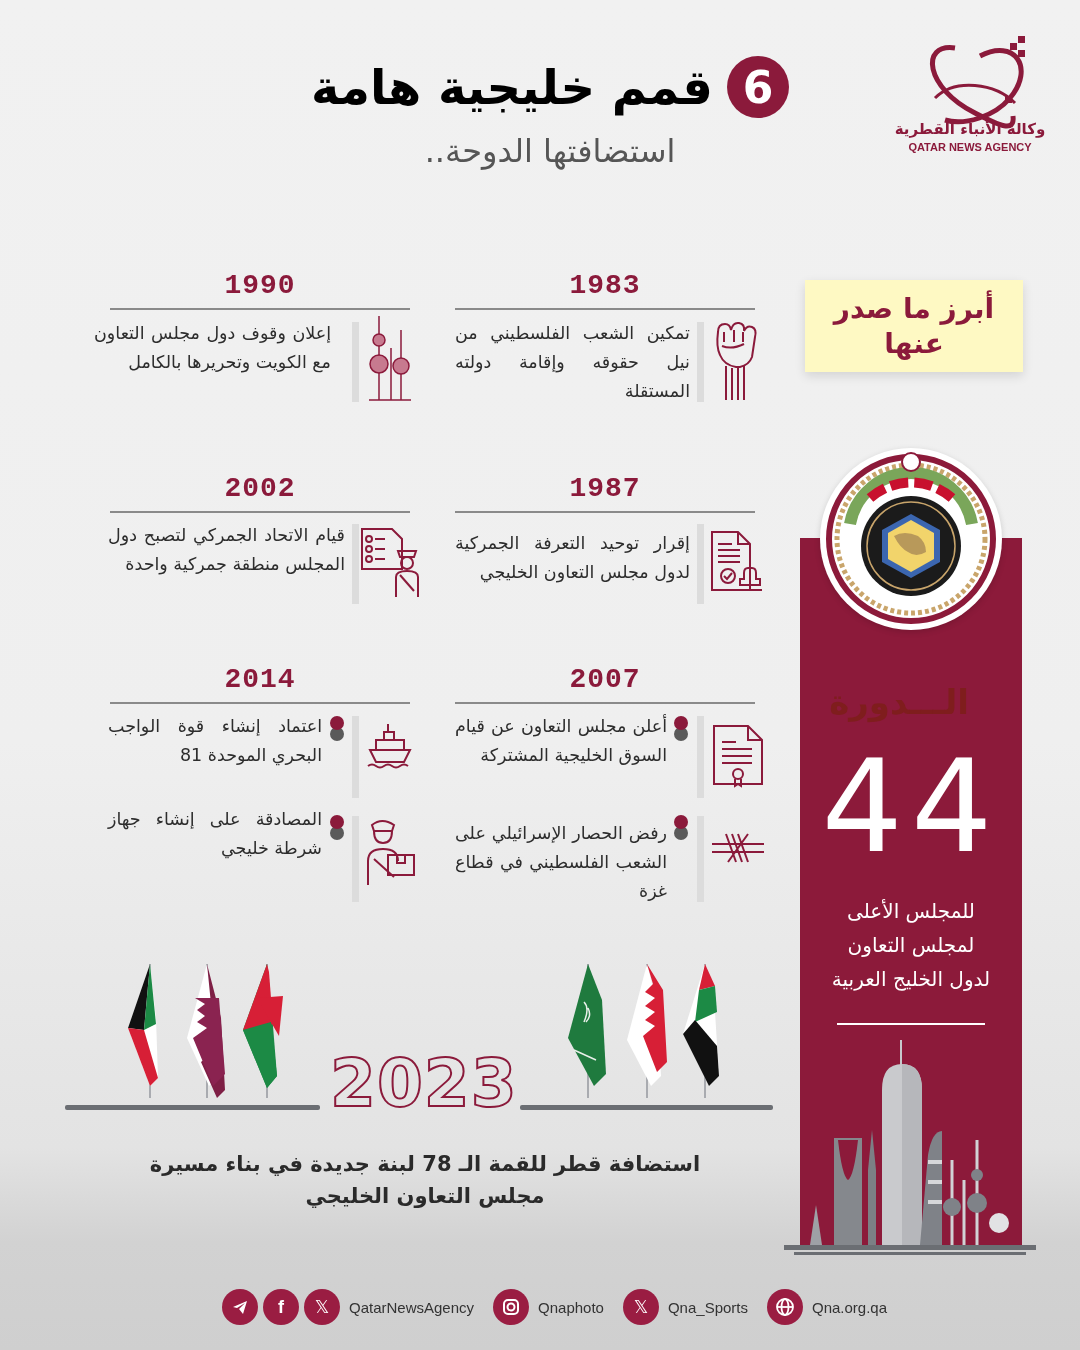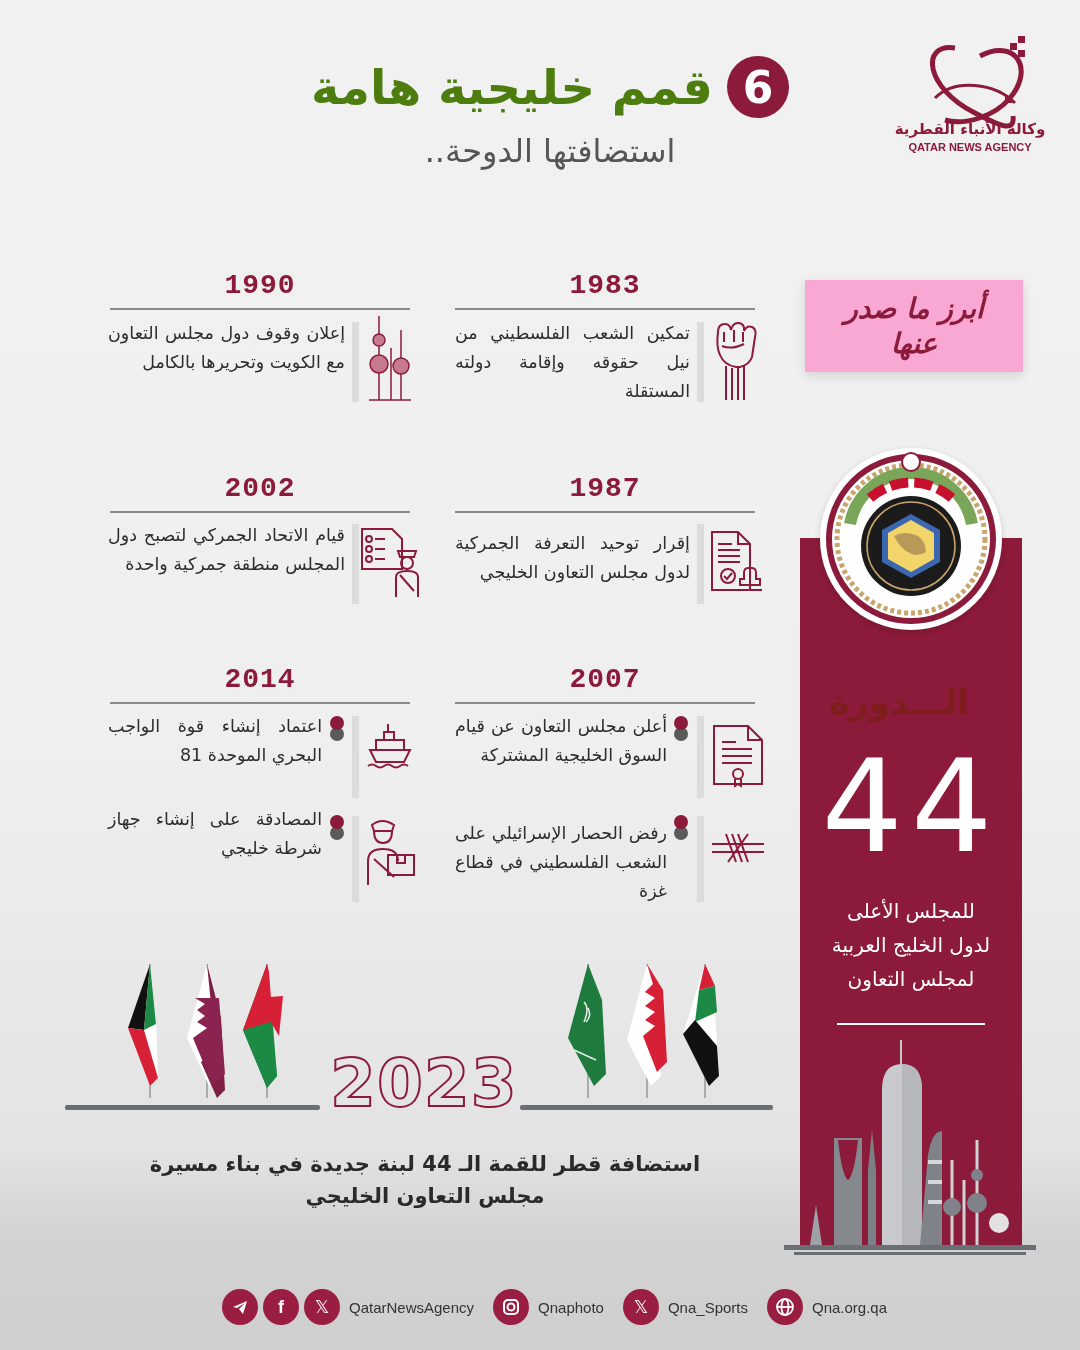--- a/index.html
+++ b/index.html
@@ -8,30 +8,30 @@
     position: relative;
     font-family: "DejaVu Sans", sans-serif;
     background: linear-gradient(180deg, #f1f1f1 0%, #efefef 55%, #e3e3e3 85%, #d2d2d2 92%, #cfcfcf 100%);
     color: #333;
   }
   .abs { position: absolute; }
 
   
   .title-wrap { left: 290px; top: 52px; width: 520px; height: 70px; display: flex; align-items: center; justify-content: center; gap: 14px; direction: rtl; }
   .num-circle { width: 62px; height: 62px; border-radius: 50%; background: #8b1a3b; color: #fff; font-weight: 700; font-size: 44px; display: flex; align-items: center; justify-content: center; font-family: "DejaVu Sans", sans-serif; }
-  .title-text { font-size: 48px; font-weight: 700; color: #4d7c0f; font-family: "DejaVu Sans", sans-serif; white-space: nowrap; }
+  .title-text { font-size: 48px; font-weight: 700; color: #000000; font-family: "DejaVu Sans", sans-serif; white-space: nowrap; }
   .subtitle { left: 340px; top: 132px; width: 420px; text-align: center; font-size: 32px; font-weight: 400; color: #555; direction: rtl; }
 
   
   .logo { left: 895px; top: 28px; width: 170px; height: 140px; }
   .logo-ar { left: 890px; top: 120px; width: 160px; text-align: center; font-size: 15px; font-weight: 700; color: #8b1a3b; direction: rtl; }
   .logo-en { left: 890px; top: 141px; width: 160px; text-align: center; font-size: 11px; font-weight: 700; color: #8b1a3b; font-family: "Liberation Sans", sans-serif; }
 
   
-  .label-box { left: 805px; top: 280px; width: 218px; height: 92px; background: #f9a8d4; box-shadow: 0 4px 10px rgba(0,0,0,0.12); display: flex; align-items: center; justify-content: center; text-align: center; direction: rtl; color: #8b1a3b; font-size: 28px; font-weight: 700; line-height: 1.25; font-style: italic; }
+  .label-box { left: 805px; top: 280px; width: 218px; height: 92px; background: #fef9c3; box-shadow: 0 4px 10px rgba(0,0,0,0.12); display: flex; align-items: center; justify-content: center; text-align: center; direction: rtl; color: #8b1a3b; font-size: 28px; font-weight: 700; line-height: 1.25; }
 
   
   .year { font-size: 28px; font-weight: 700; color: #8b1a3b; text-align: center; font-family: Liberation Mono, monospace; letter-spacing: 1px; }
   .hr { height: 2px; background: #8a8a8a; }
   .vbar { width: 7px; background: #dcdcdc; }
   .desc { direction: rtl; text-align: justify; text-align-last: right; font-size: 17.5px; line-height: 29px; color: #2d2d2d; }
   .bullet { width: 14px; height: 26px; }
   .bullet .t { width: 14px; height: 14px; border-radius: 50%; background: #8b1a3b; position: absolute; top: 0; }
   .bullet .b { width: 14px; height: 14px; border-radius: 50%; background: #5a5a5a; position: absolute; top: 11px; }
 
@@ -100,21 +100,21 @@
     <line x1="14" y1="2" x2="14" y2="86"></line>
     <circle cx="14" cy="26" r="6" fill="#c77a8f"></circle>
     <circle cx="14" cy="50" r="9" fill="#c77a8f"></circle>
     <line x1="36" y1="16" x2="36" y2="86"></line>
     <circle cx="36" cy="52" r="8" fill="#c77a8f"></circle>
     <line x1="26" y1="34" x2="26" y2="86"></line>
     <line x1="4" y1="86" x2="46" y2="86"></line>
   </g>
 </svg>
 <div class="abs vbar" style="left:352px;top:322px;height:80px;"></div>
-<div class="abs desc" style="left:108px;top:319px;width:237px;">إعلان وقوف دول مجلس التعاون مع الكويت وتحريرها بالكامل</div>
+<div class="abs desc" style="left:94px;top:319px;width:237px;">إعلان وقوف دول مجلس التعاون مع الكويت وتحريرها بالكامل</div>
 
 <div class="abs year" style="left:455px;top:473px;width:300px;">1987</div>
 <div class="abs hr" style="left:455px;top:511px;width:300px;"></div>
 <svg class="abs" style="left:708px;top:528px;width:56px;height:70px;" viewBox="0 0 56 70">
   <g fill="none" stroke="#8b1a3b" stroke-width="2">
     <path d="M4 4 h26 l12 12 v46 h-38z"></path>
     <path d="M30 4 v12 h12"></path>
     <path d="M10 16 h14 M10 22 h22 M10 28 h22 M10 34 h22"></path>
     <circle cx="20" cy="48" r="7"></circle>
     <path d="M16 48 l3 3 l5-6"></path>
@@ -219,22 +219,22 @@
     <polygon points="91,66 120,82 120,114 91,130 62,114 62,82" fill="#3b66b0"></polygon>
     <polygon points="91,72 114,85 114,111 91,124 68,111 68,85" fill="#f2d46b"></polygon>
     <path d="M74 88 q10-6 24 0 q8 6 8 16 q-10 6-18 0 q-8-4-14-16z" fill="#b8995a"></path>
     <circle cx="91" cy="14" r="9" fill="#fff" stroke="#8c1a3a" stroke-width="2"></circle>
   </svg>
 </div>
 <div class="abs dawra">الـــدورة</div>
 <div class="abs big44">44</div>
 <div class="abs council">
   <div>للمجلس الأعلى</div>
+  <div>لمجلس التعاون</div>
   <div>لدول الخليج العربية</div>
-  <div>لمجلس التعاون</div>
 </div>
 <div class="abs banner-line"></div>
 
 <svg class="abs" style="left:780px;top:1040px;width:260px;height:215px;" viewBox="0 0 260 215">
   <rect x="120" y="0" width="2" height="28" fill="#c7c8cc"></rect>
   <path d="M102 205 V50 q0-26 20-26 q20 0 20 26 V205z" fill="#c9cacd"></path>
   <path d="M122 24 q20 0 20 26 V205 h-20z" fill="#b6b7bb"></path>
   <path d="M54 205 V98 h28 V205z" fill="#85888d"></path>
   <path d="M58 100 h20 q-4 36 -10 40 q-6-4 -10-40z" fill="#8c1a3a"></path>
   <path d="M88 205 V130 l4-40 l4 40 V205z" fill="#7c7f85"></path>
@@ -284,21 +284,21 @@
   <path d="M87 6 l6 20 l-8 8 l10 6 l-10 8 l10 6 l-10 8 l10 6 l-12 10 l14 36 l10-10 l-4-72z" fill="#d71f36"></path>
   <line x1="145" y1="6" x2="145" y2="140" stroke="#a9abb0" stroke-width="2"></line>
   <path d="M145 6 l-22 70 l26 52 l10-10 l-4-64z" fill="#fff"></path>
   <path d="M145 6 l-6 26 l16 -4z" fill="#d71f36"></path>
   <path d="M139 32 l16-4 l2 26 l-22 10z" fill="#1c8a45"></path>
   <path d="M123 76 l26 52 l10-10 l-2-30 l-22 -26z" fill="#111"></path>
 </svg>
 <div class="abs shelf" style="left:520px;top:1105px;width:253px;"></div>
 
 <div class="abs bottom-text">
-  <div>استضافة قطر للقمة الـ 44 لبنة جديدة في بناء مسيرة</div>
+  <div>استضافة قطر للقمة الـ 78 لبنة جديدة في بناء مسيرة</div>
   <div>مجلس التعاون الخليجي</div>
 </div>
 
 <div class="abs social">
   <div class="soc-icon">
     <svg width="18" height="18" viewBox="0 0 18 18">
         <path d="M2 9 L16 3 L12 16 L8 11 L14 5 L6 10z" fill="#fff"></path>
       </svg>
   </div>
   <div class="soc-icon" style="font-family:'Liberation Sans',sans-serif;">f</div>

